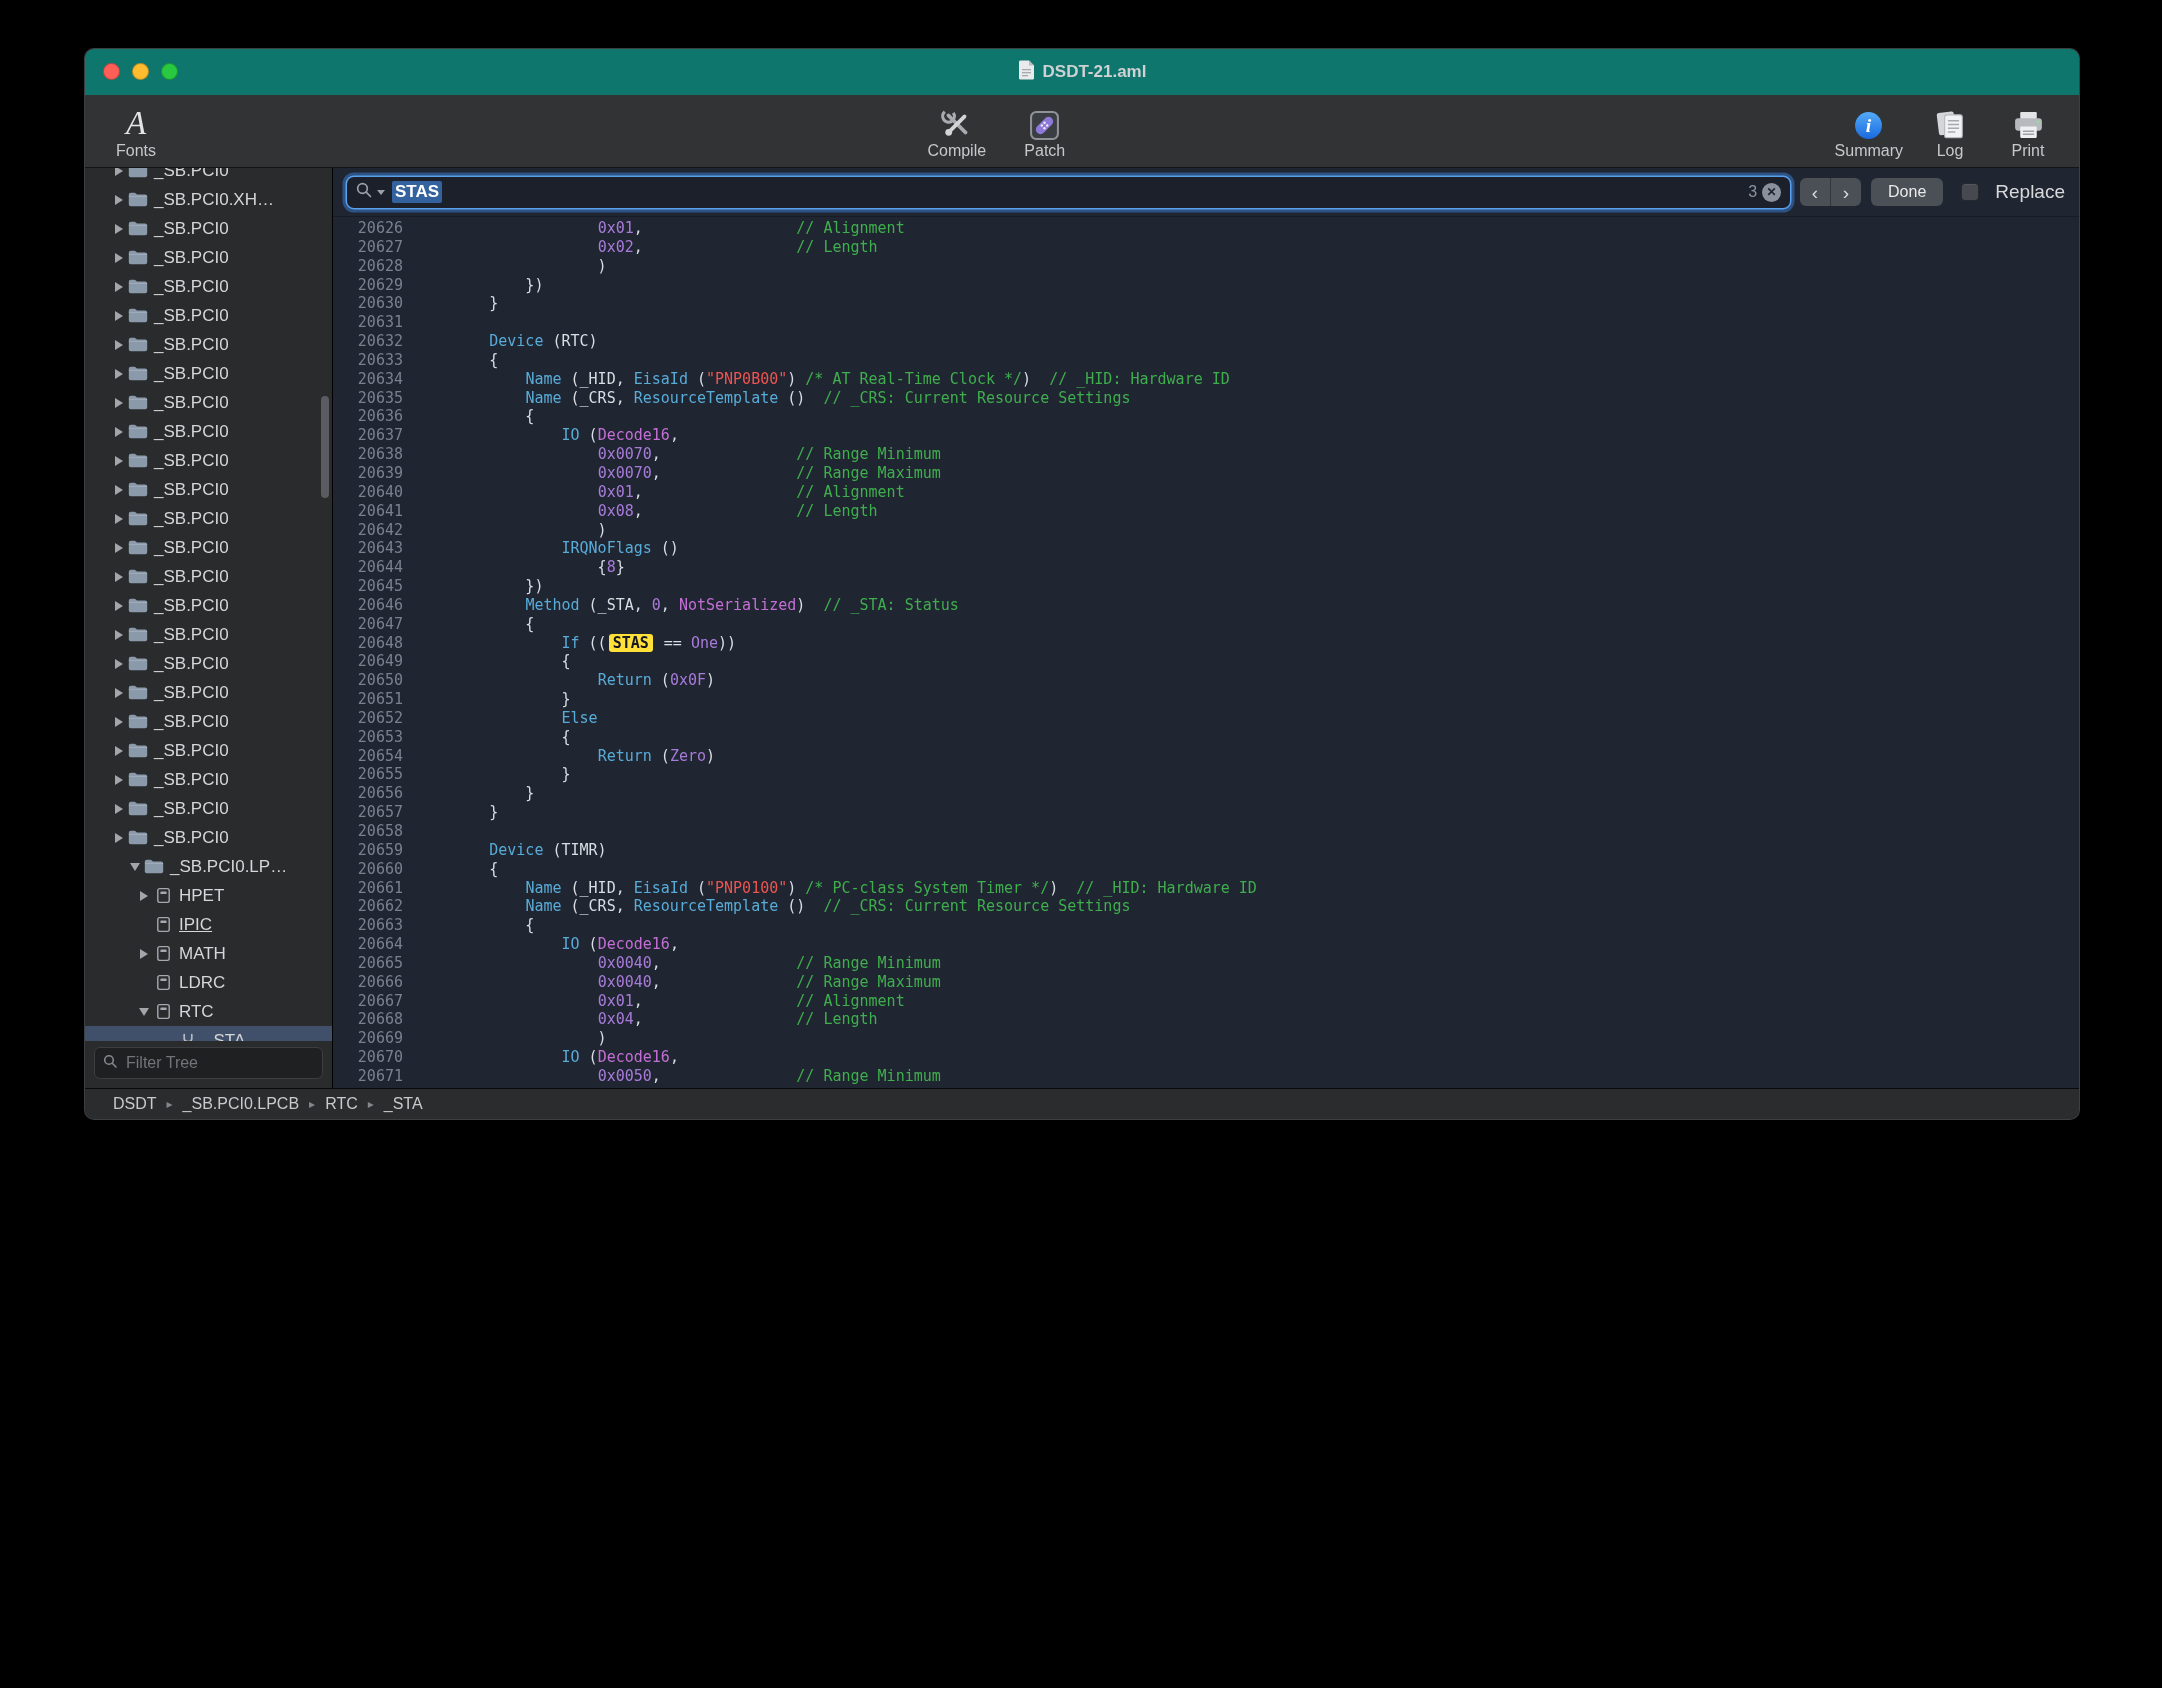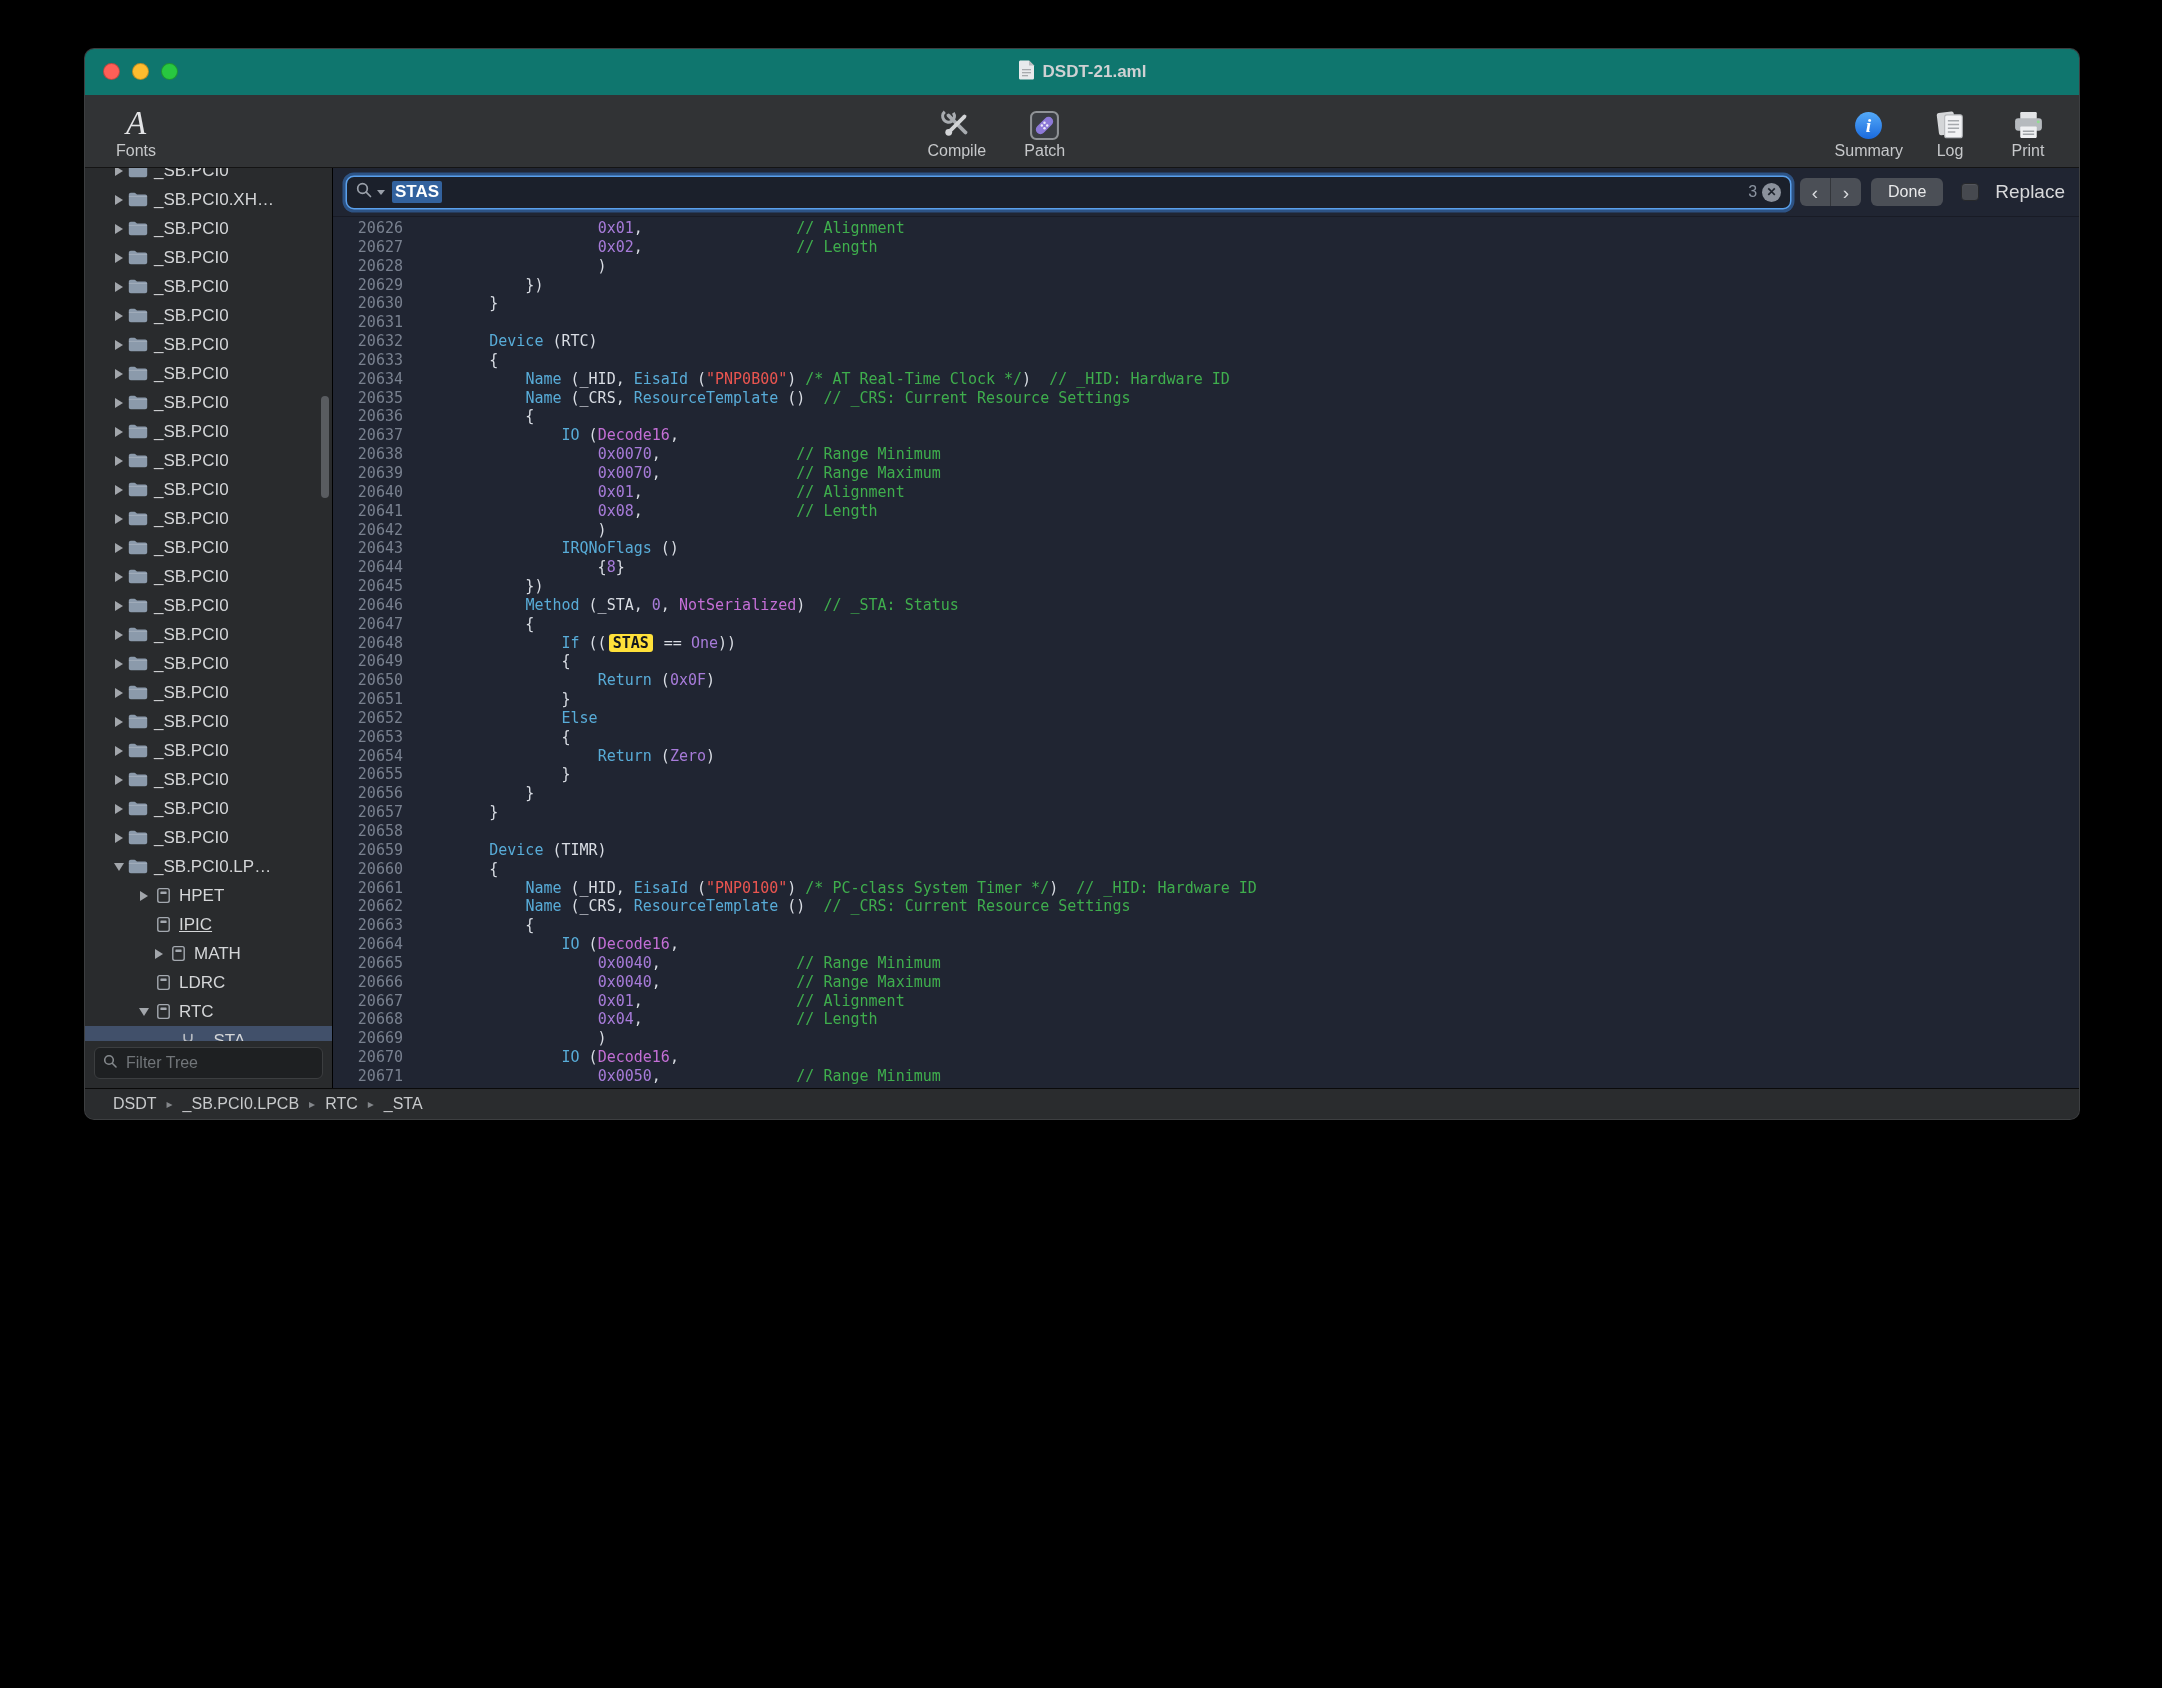--- a/index.html
+++ b/index.html
@@ -466,21 +466,21 @@
               <span class="tri-right"></span>
             </span>
             <span class="tree-ico">
               <svg width="20" height="15" viewBox="0 0 20 15">
                 <path d="M0.8 2.8 C0.8 1.7 1.7 0.8 2.8 0.8 L6.4 0.8 C6.9 0.8 7.4 1 7.8 1.4 L9 2.6 L17.2 2.6 C18.3 2.6 19.2 3.5 19.2 4.6 L19.2 12.2 C19.2 13.3 18.3 14.2 17.2 14.2 L2.8 14.2 C1.7 14.2 0.8 13.3 0.8 12.2 Z" fill="#8b9aab"></path>
                 <path d="M0.8 4.4 L19.2 4.4" stroke="rgba(255,255,255,0.25)" stroke-width="0.8"></path>
               </svg>
             </span>
             <span>_SB.PCI0</span>
           </div>
-          <div class="tree-row" style="padding-left: 26px;">
+          <div class="tree-row" style="padding-left: 42px;">
             <span class="tri">
               <span class="tri-down"></span>
             </span>
             <span class="tree-ico">
               <svg width="20" height="15" viewBox="0 0 20 15">
                 <path d="M0.8 2.8 C0.8 1.7 1.7 0.8 2.8 0.8 L6.4 0.8 C6.9 0.8 7.4 1 7.8 1.4 L9 2.6 L17.2 2.6 C18.3 2.6 19.2 3.5 19.2 4.6 L19.2 12.2 C19.2 13.3 18.3 14.2 17.2 14.2 L2.8 14.2 C1.7 14.2 0.8 13.3 0.8 12.2 Z" fill="#8b9aab"></path>
                 <path d="M0.8 4.4 L19.2 4.4" stroke="rgba(255,255,255,0.25)" stroke-width="0.8"></path>
               </svg>
             </span>
             <span>_SB.PCI0.LP…</span>
@@ -500,21 +500,21 @@
           <div class="tree-row" style="padding-left: 51px; text-decoration: underline;">
             <span class="tri"></span>
             <span class="tree-ico">
               <svg width="17" height="17" viewBox="0 0 17 17">
                 <rect x="2.8" y="1.6" width="11.4" height="13.8" rx="1.8" fill="none" stroke="#a4a9b0" stroke-width="1.4"></rect>
                 <rect x="5.4" y="4.4" width="6.2" height="2.6" rx="0.6" fill="#a4a9b0"></rect>
               </svg>
             </span>
             <span>IPIC</span>
           </div>
-          <div class="tree-row" style="padding-left: 66px;">
+          <div class="tree-row" style="padding-left: 51px;">
             <span class="tri">
               <span class="tri-right"></span>
             </span>
             <span class="tree-ico">
               <svg width="17" height="17" viewBox="0 0 17 17">
                 <rect x="2.8" y="1.6" width="11.4" height="13.8" rx="1.8" fill="none" stroke="#a4a9b0" stroke-width="1.4"></rect>
                 <rect x="5.4" y="4.4" width="6.2" height="2.6" rx="0.6" fill="#a4a9b0"></rect>
               </svg>
             </span>
             <span>MATH</span>

